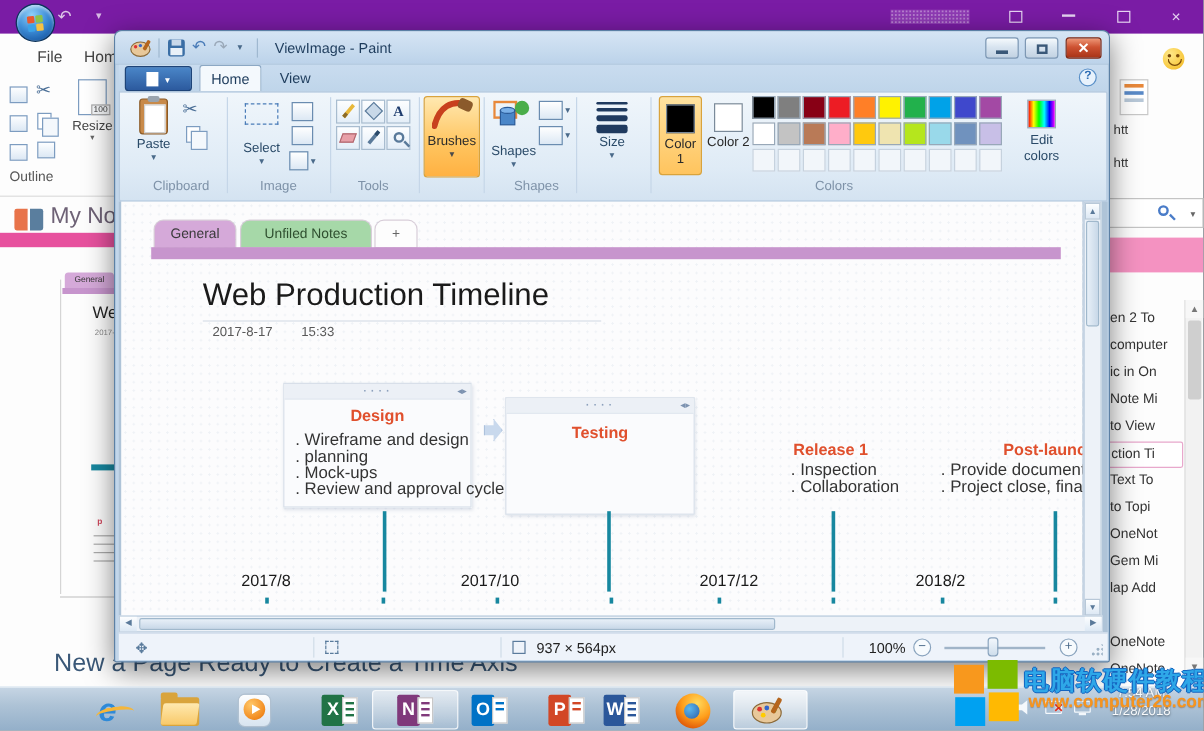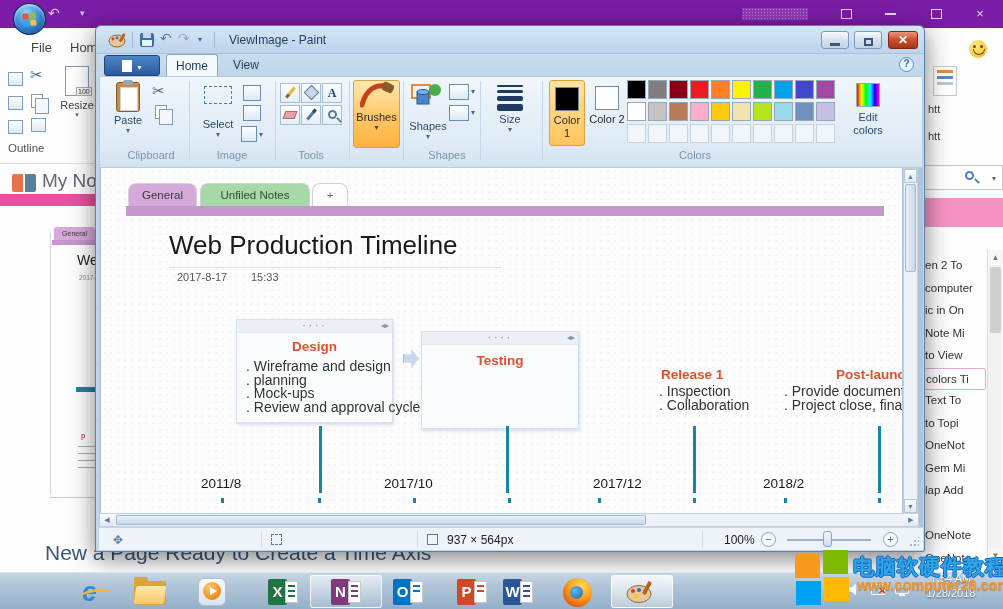--- a/index.html
+++ b/index.html
@@ -254,21 +254,21 @@
       <div class="search-mag"></div>
       <div class="search-drop">▾</div>
     </div>
     <div class="pink-panel-right"></div>
     <div class="pl-wrap">
         <div class="pl-item">en 2 To</div>
         <div class="pl-item">computer</div>
         <div class="pl-item">ic in On</div>
         <div class="pl-item">Note Mi</div>
         <div class="pl-item">to View</div>
-        <div class="pl-item selected">colors Ti</div>
+        <div class="pl-item selected">ction Ti</div>
         <div class="pl-item">Text To</div>
         <div class="pl-item">to Topi</div>
         <div class="pl-item">OneNot</div>
         <div class="pl-item">Gem Mi</div>
         <div class="pl-item">lap Add</div>
         <div class="pl-item"></div>
         <div class="pl-item">OneNote</div>
         <div class="pl-item">OneNote</div>
       </div>
     <div class="on-vscroll">
@@ -473,23 +473,23 @@
         <div class="free-title" style="left:735px;top:199px">Post-launc</div>
         <div class="ms-items" style="left:683px;top:217px;width:130px">
             <div class="mi-item">. Provide documentation ar</div>
             <div class="mi-item">. Project close, final docum</div>
           </div>
 
         <div class="tl-line" style="left:218px"></div>
         <div class="tl-line" style="left:405px"></div>
         <div class="tl-line" style="left:592px"></div>
         <div class="tl-line" style="left:777px"></div>
-        <div class="tl-date" style="left:100px">2011/8</div>
+        <div class="tl-date" style="left:100px">2017/8</div>
         <div class="tl-date" style="left:283px">2017/10</div>
-        <div class="tl-date" style="left:492px">2017/12</div>
+        <div class="tl-date" style="left:482px">2017/12</div>
         <div class="tl-date" style="left:662px">2018/2</div>
         <div class="tl-tick" style="left:120px"></div>
         <div class="tl-tick" style="left:217px"></div>
         <div class="tl-tick" style="left:312px"></div>
         <div class="tl-tick" style="left:407px"></div>
         <div class="tl-tick" style="left:497px"></div>
         <div class="tl-tick" style="left:592px"></div>
         <div class="tl-tick" style="left:683px"></div>
         <div class="tl-tick" style="left:777px"></div>
       </div>

